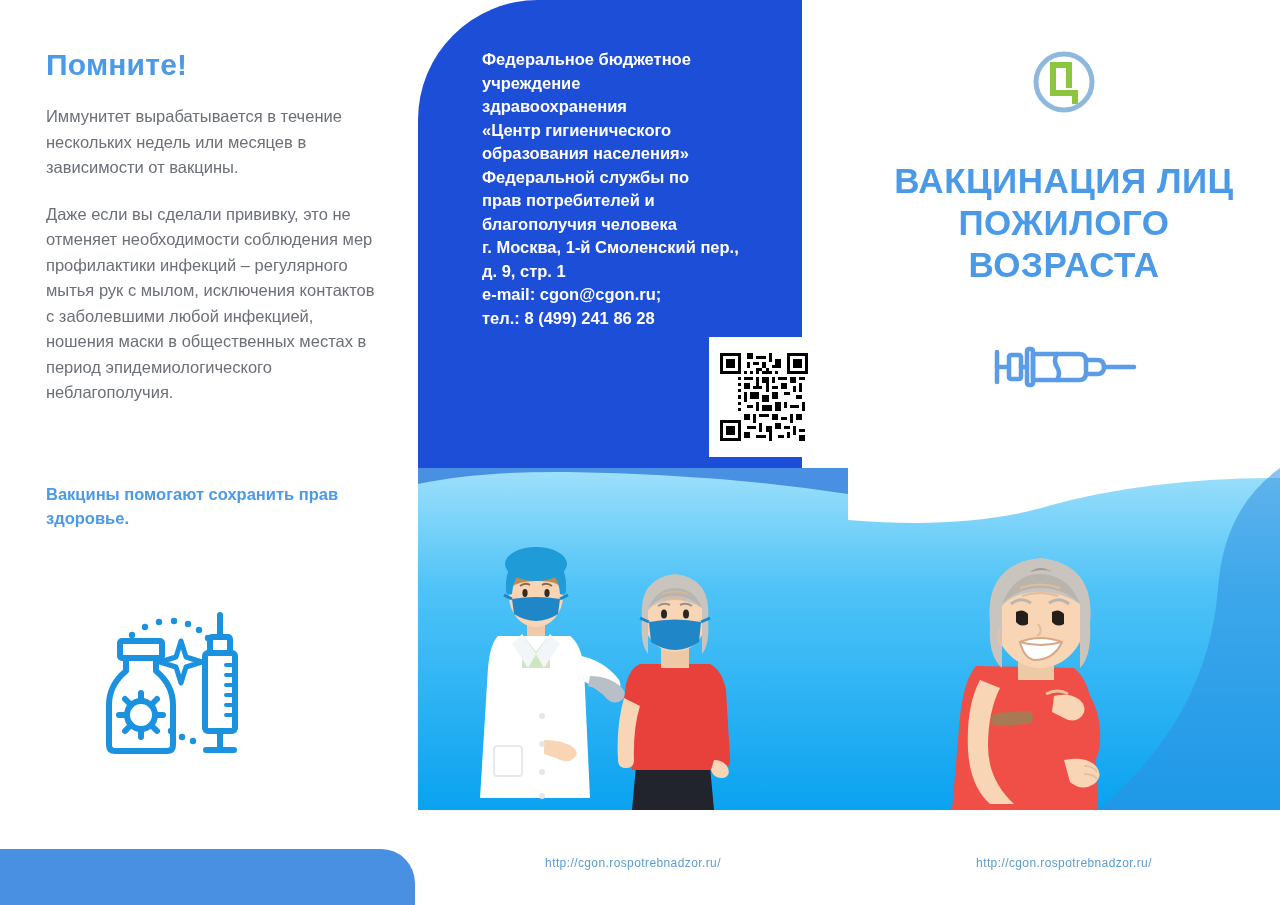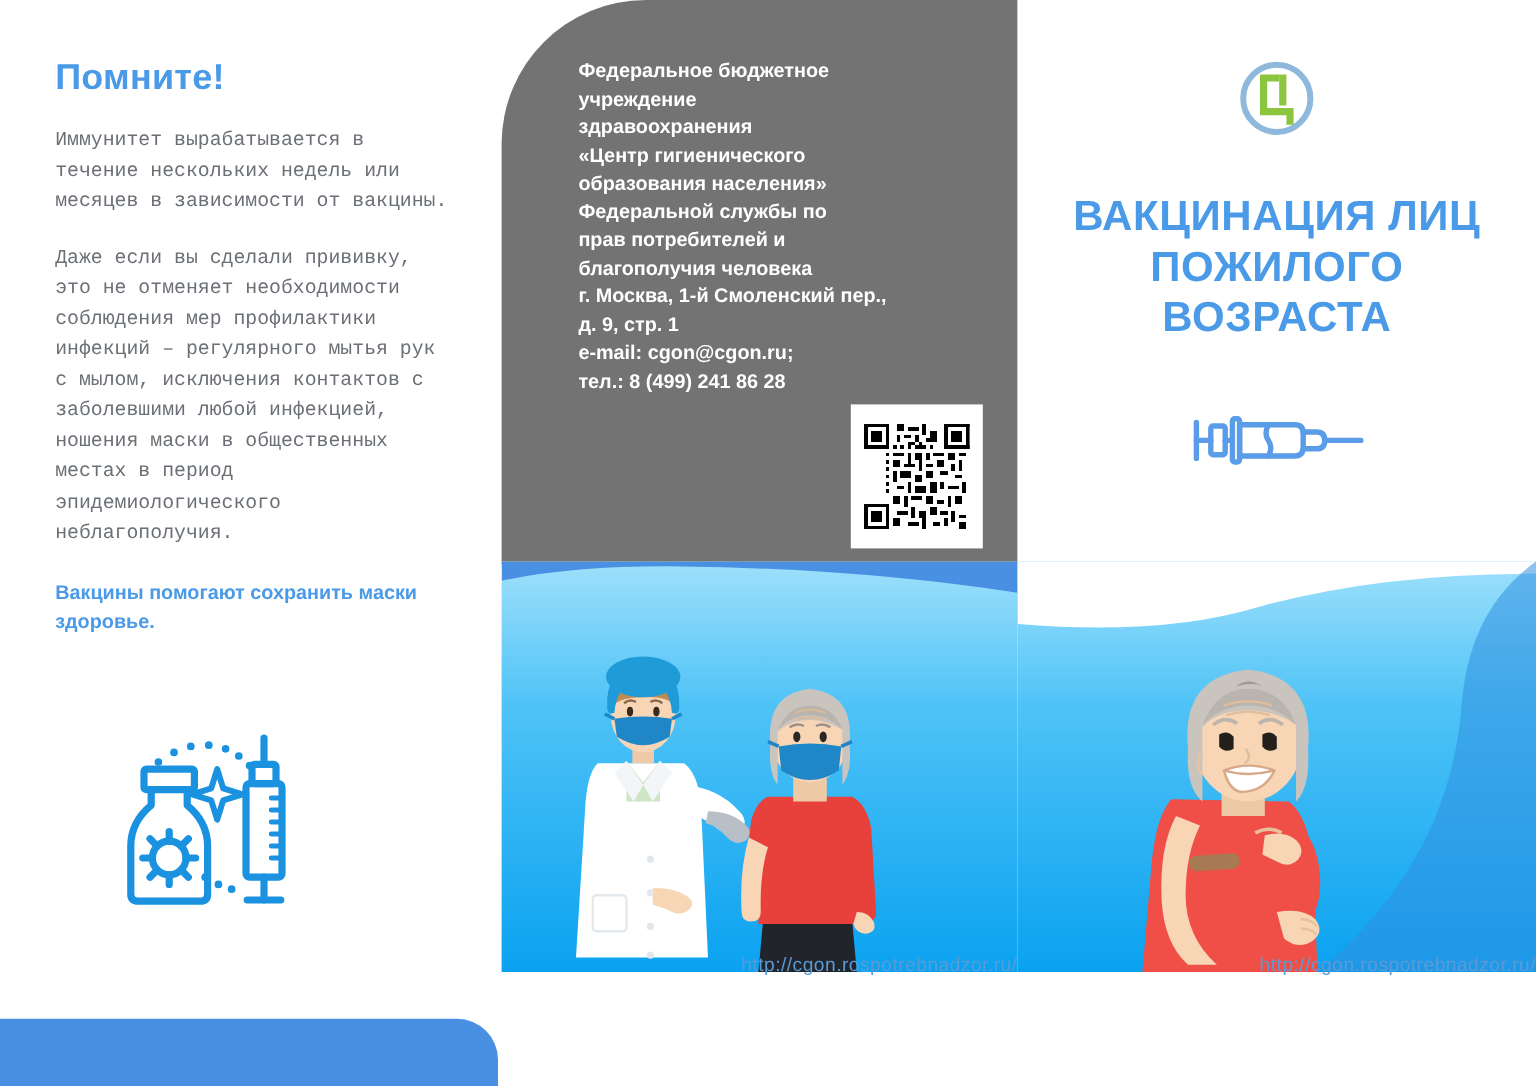--- a/index.html
+++ b/index.html
@@ -19,32 +19,32 @@
   
   .left-col{position:absolute;left:0;top:0;width:418px;height:905px;}
   .left-title{
     position:absolute;left:46px;top:48px;
     font-size:30px;font-weight:bold;color:#4a9ae8;letter-spacing:.2px;
   }
   .left-body{
     position:absolute;left:46px;top:104px;width:335px;
     font-size:16.5px;line-height:25.5px;color:#6b6f76;
   }
-  .left-body p{margin:0 0 21px 0;font-family:Liberation Mono, monospace;}
+  .left-body p{margin:0 0 21px 0;}
   .left-body p:last-child{margin-bottom:0;}
   .left-highlight{
     position:absolute;left:46px;top:482px;width:330px;
     font-size:16.5px;line-height:24px;font-weight:bold;color:#4a9ae8;
   }
   .vaccine-icon{position:absolute;left:98px;top:605px;width:165px;height:160px;}
 
   
   .center-panel{
-    position:absolute;left:418px;top:0;width:430px;height:470px;
-    background:#737373;border-top-left-radius:120px;
+    position:absolute;left:418px;top:0;width:384px;height:470px;
+    background:#1d4ed8;border-top-left-radius:120px;
   }
   .org-text{
     position:absolute;left:64px;top:48px;width:340px;
     color:#ffffff;font-size:16.5px;line-height:23.5px;font-weight:bold;
   }
   .org-text div{white-space:nowrap;}
   .qr-wrap{
     position:absolute;left:291px;top:337px;width:110px;height:120px;
     background:#ffffff;display:flex;align-items:center;justify-content:center;
   }
@@ -60,43 +60,43 @@
   .syringe-icon{position:absolute;left:143px;top:336px;width:150px;height:62px;}
 
   
   .illu{position:absolute;top:468px;height:342px;overflow:hidden;}
   .illu-left{left:418px;width:430px;background:linear-gradient(180deg,#9fe0fb 0%,#4fc3f7 35%,#0aa2f0 100%);}
   .illu-right{left:848px;width:432px;background:linear-gradient(180deg,#9fe0fb 0%,#4fc3f7 35%,#0aa2f0 100%);}
   .illu svg{position:absolute;left:0;top:0;width:100%;height:100%;}
 
   
   .url{
-    position:absolute;top:796px;font-size:16px;color:#5b9bd5;letter-spacing:.4px;
-    font-family:"Liberation Sans","DejaVu Sans",sans-serif;text-align:right;
+    position:absolute;top:856px;font-size:12px;color:#5b9bd5;letter-spacing:.4px;
+    font-family:"Liberation Sans","DejaVu Sans",sans-serif;text-align:center;
   }
   .url-center{left:418px;width:430px;}
   .url-right{left:848px;width:432px;}
 </style>
 </head>
 <body>
 
 <div class="page">
 
   <div class="bottom-bar-inner"></div>
 
   <div class="left-col">
 
     <div class="left-title">Помните!</div>
 
     <div class="left-body">
       <p>Иммунитет вырабатывается в течение нескольких недель или месяцев в зависимости от вакцины.</p>
       <p>Даже если вы сделали прививку, это не отменяет необходимости соблюдения мер профилактики инфекций – регулярного мытья рук с мылом, исключения контактов с заболевшими любой инфекцией, ношения маски в общественных местах в период эпидемиологического неблагополучия.</p>
     </div>
 
-    <div class="left-highlight">Вакцины помогают сохранить маски здоровье.</div>
+    <div class="left-highlight">Вакцины помогают сохранить прав здоровье.</div>
 
     <div class="vaccine-icon">
       <svg viewBox="0 0 165 160" xmlns="http://www.w3.org/2000/svg">
         <g fill="none" stroke="#1a92e0" stroke-width="6" stroke-linecap="round" stroke-linejoin="round">
 
           <rect x="22" y="36" width="42" height="17" rx="2"></rect>
 
           <path d="M28 53 L28 66 Q11 80 11 100 L11 140 Q11 146 17 146 L69 146 Q75 146 75 140 L75 100 Q75 80 58 66 L58 53"></path>
 
           <circle cx="43" cy="110" r="14"></circle>

